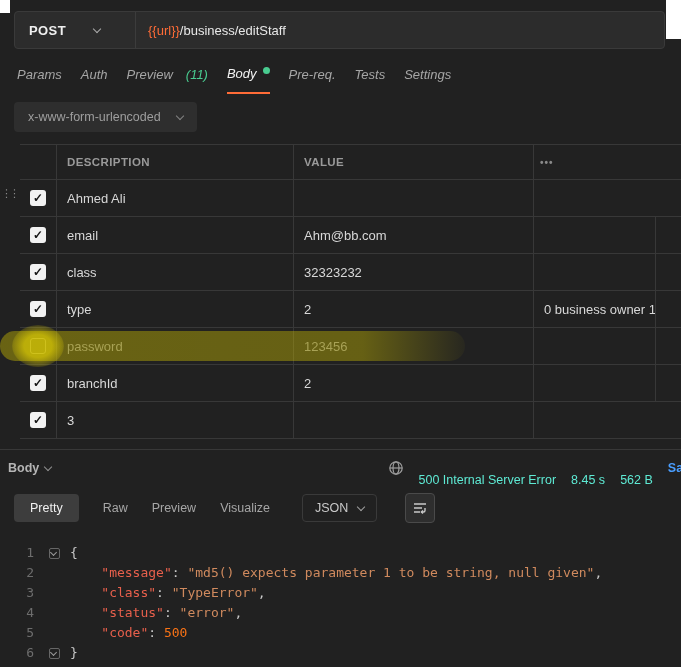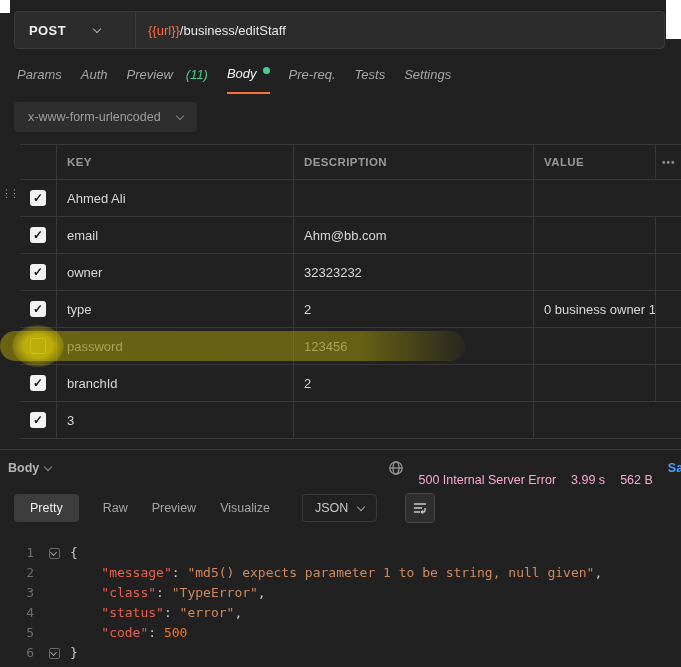--- a/index.html
+++ b/index.html
@@ -90,21 +90,21 @@
 
   .gap-strip { height: 10px; }
 
   
   .resp-head {
     border-top: 1px solid #383838; height: 36px; display: flex; align-items: center;
     padding-left: 8px; font-size: 12.5px;
   }
   .resp-body-label { display: flex; align-items: center; color: #b5b5b5; font-weight: bold; cursor: pointer; }
   .resp-meta { margin-left: auto; display: flex; align-items: center; gap: 15px; }
-  .meta-green { color: #f9a8d4; margin-top: 24px; }
+  .meta-green { color: #5eead4; margin-top: 24px; }
   .save-link { color: #4a9eff; font-weight: bold; margin-right: -16px; cursor: pointer; }
   .globe { display: flex; align-items: center; }
 
   
   .resp-tabs { display: flex; align-items: center; gap: 24px; padding: 8px 0 8px 14px; font-size: 12.5px; color: #a6a6a6; }
   .vtab { cursor: pointer; }
   .vtab.active { background: #3d3d3d; color: #f0f0f0; padding: 7px 16px; border-radius: 4px; }
   .fmt-select {
     display: flex; align-items: center; gap: 4px; color: #c9c9c9;
     border: 1px solid #3a3a3a; border-radius: 4px; padding: 6px 12px; cursor: pointer; margin-left: 8px;
@@ -183,21 +183,20 @@
 <div class="chip-row">
   <button class="chip">
     <span>x-www-form-urlencoded</span>
     <span class="caret"></span>
   </button>
 </div>
 
 <div class="ptable">
   <div class="trow thead">
     <div class="cell cb-cell"></div>
-    <div class="cell key hdr">KEY</div>
     <div class="cell description hdr">DESCRIPTION</div>
     <div class="cell value hdr">VALUE</div>
     <div class="cell more hdr">•••</div>
   </div>
   <div>
       <div class="trow">
         <span class="drag">⋮⋮</span>
         <div class="cell cb-cell">
           <span class="checkbox checked">✓</span>
         </div>
@@ -211,21 +210,21 @@
         </div>
         <div class="cell key">email</div>
         <div class="cell value">Ahm@bb.com</div>
         <div class="cell description"></div>
         <div class="cell more"></div>
       </div>
       <div class="trow">
         <div class="cell cb-cell">
           <span class="checkbox checked">✓</span>
         </div>
-        <div class="cell key">owner</div>
+        <div class="cell key">class</div>
         <div class="cell value">32323232</div>
         <div class="cell description"></div>
         <div class="cell more"></div>
       </div>
       <div class="trow">
         <div class="cell cb-cell">
           <span class="checkbox checked">✓</span>
         </div>
         <div class="cell key">type</div>
         <div class="cell value">2</div>
@@ -272,21 +271,21 @@
   </div>
   <div class="resp-meta">
     <span class="globe">
       <svg width="16" height="16" viewBox="0 0 16 16" fill="none" stroke="#9e9e9e" stroke-width="1.2">
         <circle cx="8" cy="8" r="6.2"></circle>
           <ellipse cx="8" cy="8" rx="3" ry="6.2"></ellipse>
           <path d="M1.8 8h12.4"></path>
       </svg>
     </span>
     <span class="meta-green">500 Internal Server Error</span>
-    <span class="meta-green">3.99 s</span>
+    <span class="meta-green">8.45 s</span>
     <span class="meta-green">562 B</span>
     <span class="save-link">Save</span>
   </div>
 </div>
 
 <div class="resp-tabs">
   <div class="vtab active">Pretty</div>
   <div class="vtab">Raw</div>
   <div class="vtab">Preview</div>
   <div class="vtab">Visualize</div>

